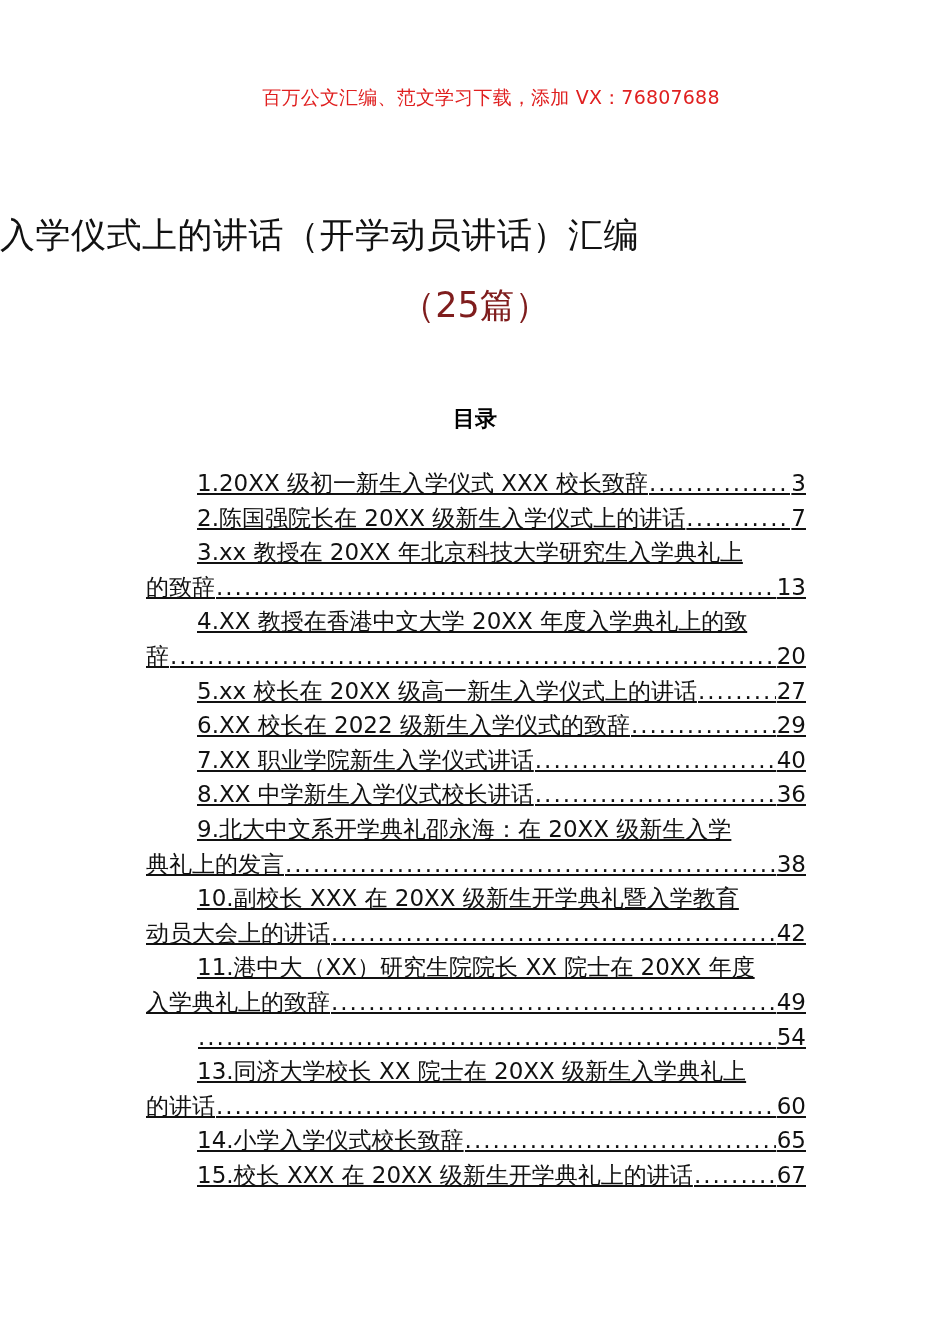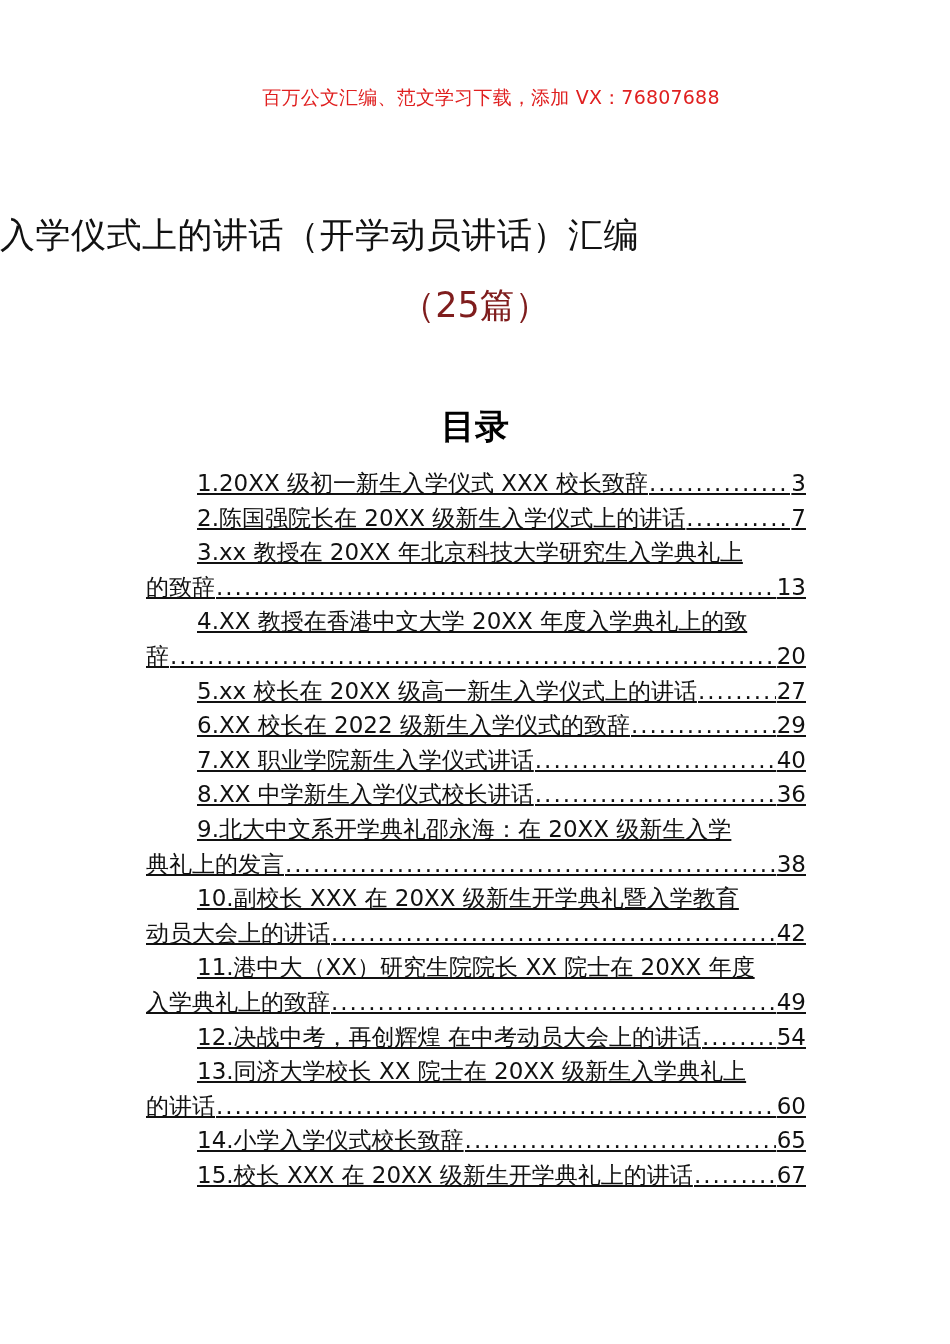--- a/index.html
+++ b/index.html
@@ -5,21 +5,21 @@
   html, body { margin:0; padding:0; background:#ffffff; }
   body { width:950px; height:1344px; position:relative; overflow:hidden;
          font-family:"DejaVu Sans","Liberation Sans",sans-serif; color:#111; }
   .watermark { position:absolute; top:85px; left:16px; width:950px; text-align:center;
                font-size:19px; color:#e02020; letter-spacing:0.2px; }
   .title { position:absolute; top:212px; left:0; width:782px; text-align:left;
            font-size:35px; font-weight:normal; color:#111; letter-spacing:0.5px; }
   .subtitle { position:absolute; top:282px; left:0; width:950px; text-align:center;
               font-size:35px; color:#7f1d1d; }
   .toc-heading { position:absolute; top:404px; left:0; width:950px; text-align:center;
-                 font-size:34px; font-weight:bold; color:#000; }
+                 font-size:22px; font-weight:bold; color:#000; }
   .toc { position:absolute; top:466px; left:146px; width:660px; }
   .entry { font-size:23px; line-height:34.6px; color:#111; }
   .line { display:flex; align-items:baseline; white-space:nowrap;text-decoration:underline; }
   .line.first { padding-left:51px; }
   .line.first.full { justify-content:flex-start;text-align:center; }
   .leader { flex:1; overflow:hidden; white-space:nowrap; margin:0 1px; letter-spacing:2px; }
   .leader::before { content:"..................................................................................................................................................................."; }
   .page { flex:none; }
 </style>
 </head>
@@ -118,21 +118,20 @@
         <span>11.港中大（XX）研究生院院长 XX 院士在 20XX 年度</span>
       </div>
       <div class="line">
         <span>入学典礼上的致辞</span>
         <span class="leader"></span>
         <span class="page">49</span>
       </div>
     </div>
     <div class="entry">
       <div class="line first">
-        <span>12.决战中考，再创辉煌 在中考动员大会上的讲话</span>
         <span class="leader"></span>
         <span class="page">54</span>
       </div>
     </div>
     <div class="entry">
       <div class="line first full">
         <span>13.同济大学校长 XX 院士在 20XX 级新生入学典礼上</span>
       </div>
       <div class="line">
         <span>的讲话</span>

